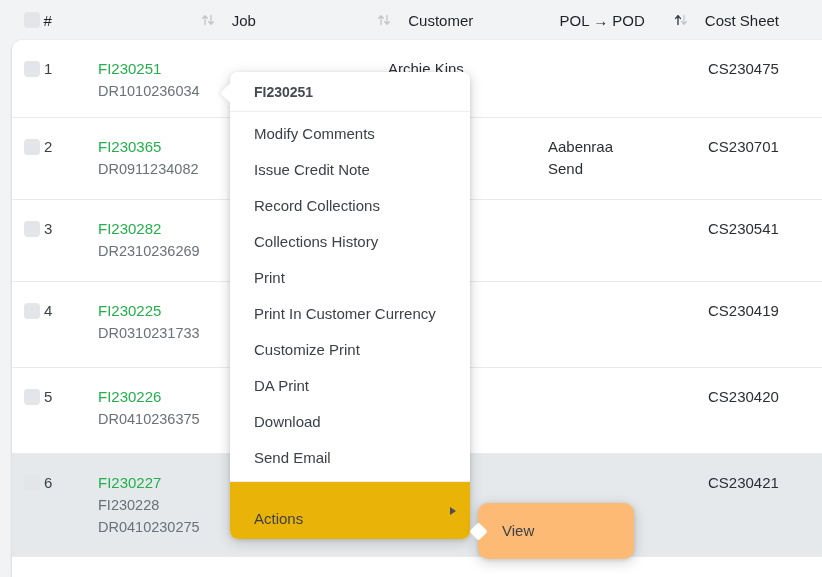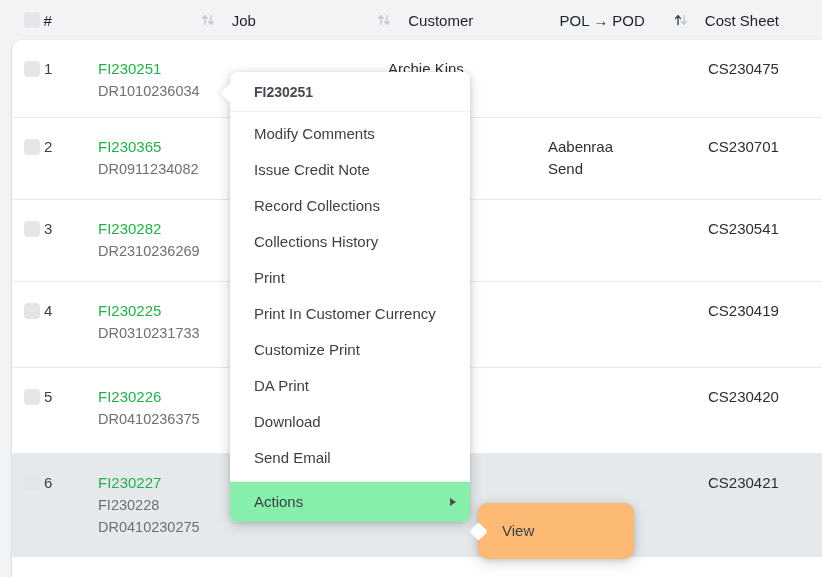--- a/index.html
+++ b/index.html
@@ -155,22 +155,22 @@
     line-height: 22px;
     cursor: pointer;
     white-space: nowrap;
   }
   .ctx-sep {
     height: 1px;
     background: #eceef0;
     margin: 5px 0 0 0;
   }
   .ctx-item.submenu-parent {
-    background: #86efac;
-    padding-top: 9px;
+    background: #eab308;
+    padding-top: 26px;
     padding-bottom: 9px;
     border-bottom-left-radius: 8px;
     border-bottom-right-radius: 8px;
   }
   .ctx-arrow {
     position: absolute;
     right: 14px; top: 50%;
     transform: translateY(-50%);
     width: 0; height: 0;
     border-left: 6px solid #4a4f57;

